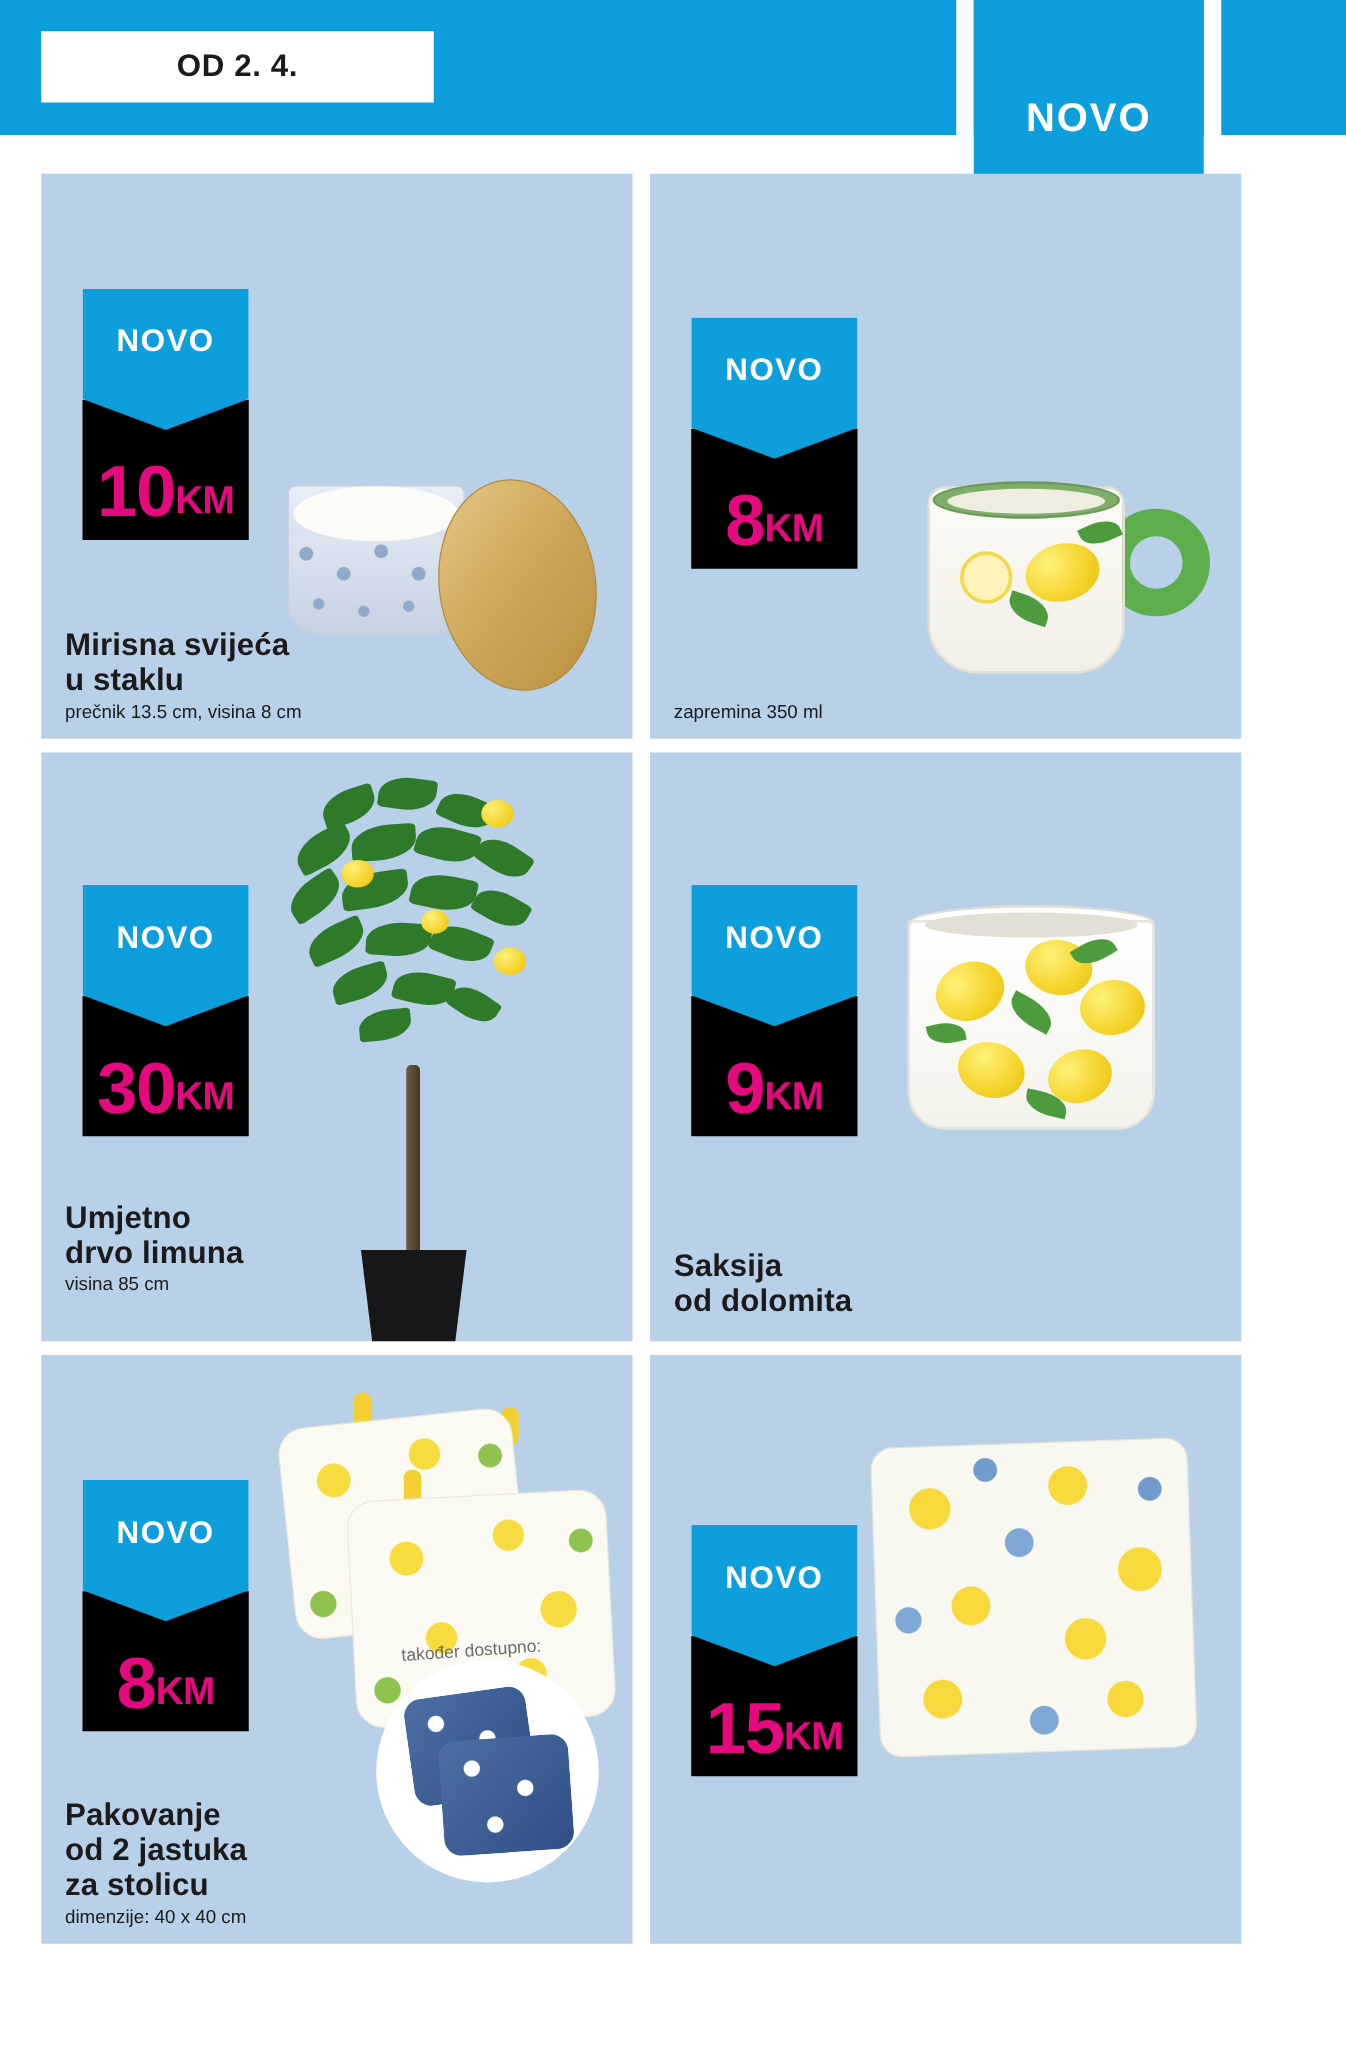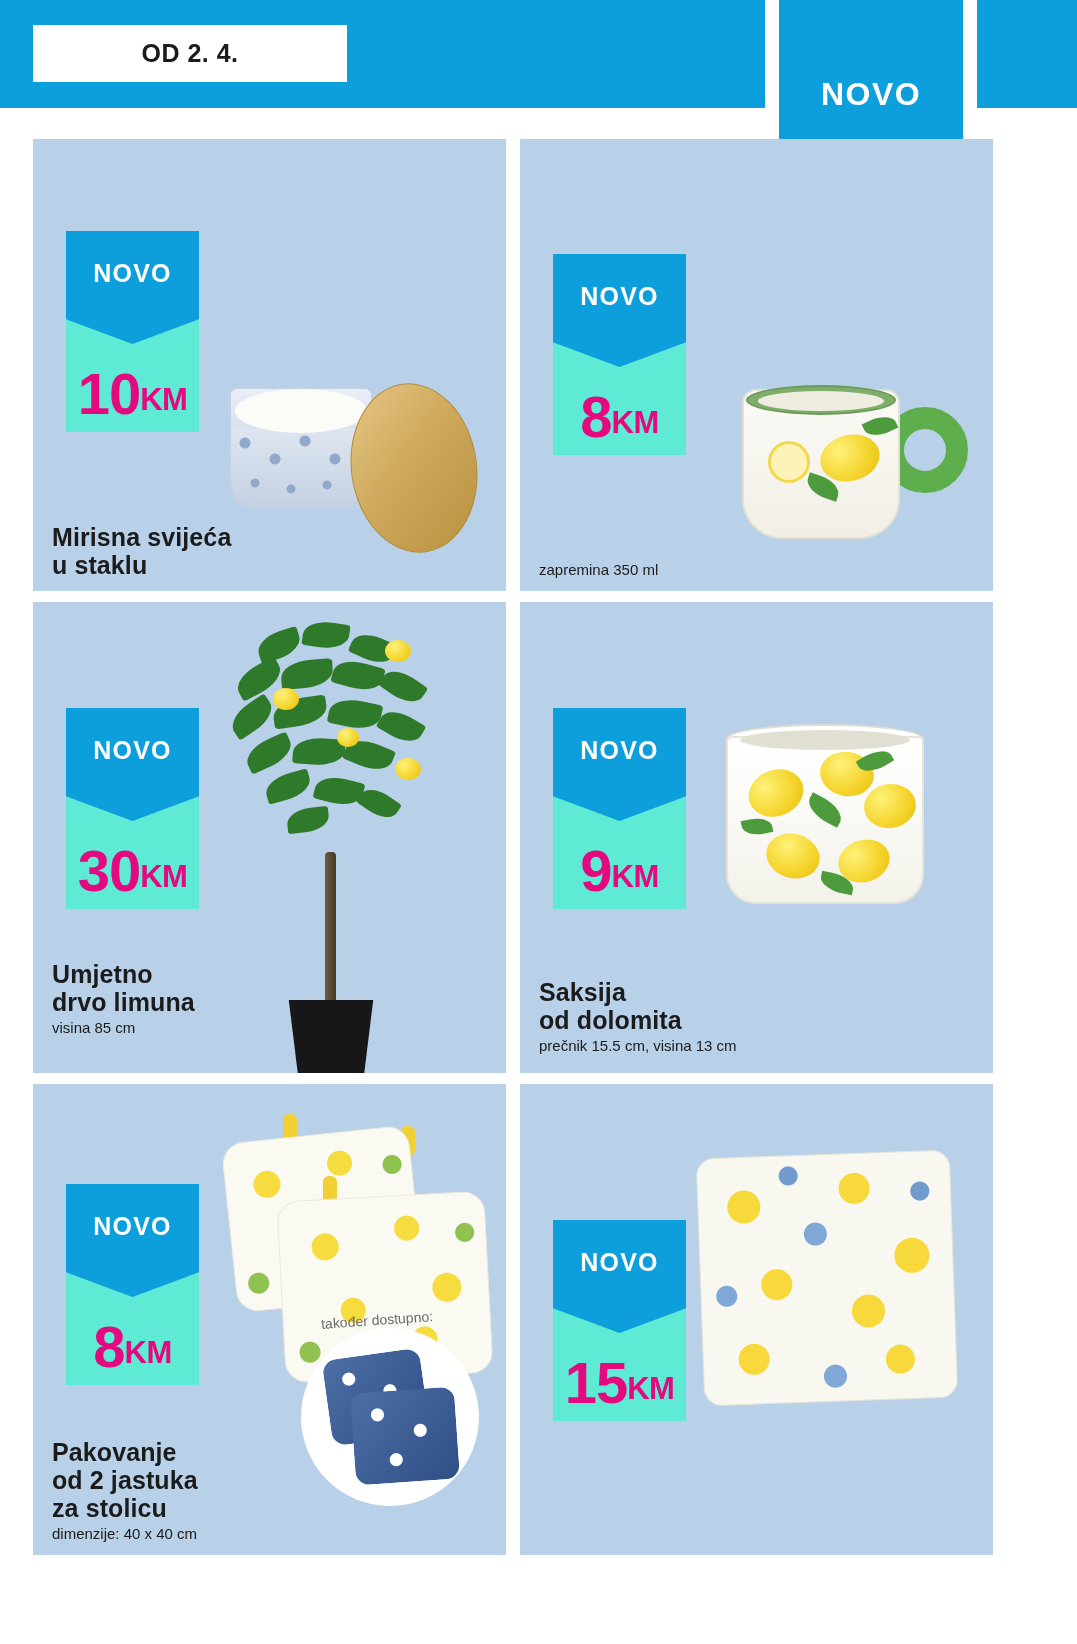--- a/index.html
+++ b/index.html
@@ -108,21 +108,21 @@
     margin-top: 28px;
     font-size: 25px;
     font-weight: bold;
     color: #ffffff;
     letter-spacing: 1.2px;
   }
   .badge-price {
     margin-top: -24px;
     width: 133px;
     height: 112px;
-    background: #5eead4;
+    background: #000000;
     display: flex;
     align-items: flex-end;
     justify-content: center;
     padding-bottom: 14px;
     text-align: center;
   }
   .price-num {
     font-size: 58px;
     font-weight: bold;
     color: #e5097f;
@@ -334,20 +334,21 @@
           <span>NOVO</span>
         </div>
         <div class="badge-price">
           <span class="price-num">10</span>
           <span class="price-cur">KM</span>
         </div>
       </div>
       <div class="caption">
         <div class="cap-title">Mirisna svijeća</div>
         <div class="cap-title">u staklu</div>
+        <div class="cap-sub">prečnik 13.5 cm, visina 8 cm</div>
       </div>
     </div>
 
     <div class="card">
       <div class="art">
         <div class="mug-handle"></div>
         <div class="mug-body"></div>
         <div class="mug-rim"></div>
         <div class="mug-rim-inner"></div>
         <div class="lemon-slice" style="left:248px; top:302px; width:42px; height:42px;"></div>
@@ -434,21 +435,20 @@
           <span>NOVO</span>
         </div>
         <div class="badge-price">
           <span class="price-num">9</span>
           <span class="price-cur">KM</span>
         </div>
       </div>
       <div class="caption" style="bottom:18px;">
         <div class="cap-title">Saksija</div>
         <div class="cap-title">od dolomita</div>
-        <div class="cap-sub">prečnik 15.5 cm, visina 13 cm</div>
       </div>
     </div>
 
     <div class="card tall">
       <div class="art" style="position:absolute; left:0; top:0; width:473px; height:471px;">
         <div class="tie" style="left:250px; top:30px;"></div>
         <div class="tie" style="left:368px; top:42px;"></div>
         <div class="cushion" style="left:196px; top:50px; width:188px; height:170px; transform:rotate(-6deg);"></div>
         <div class="tie" style="left:290px; top:92px;"></div>
         <div class="cushion" style="left:248px; top:112px; width:208px; height:182px; transform:rotate(-3deg);"></div>

